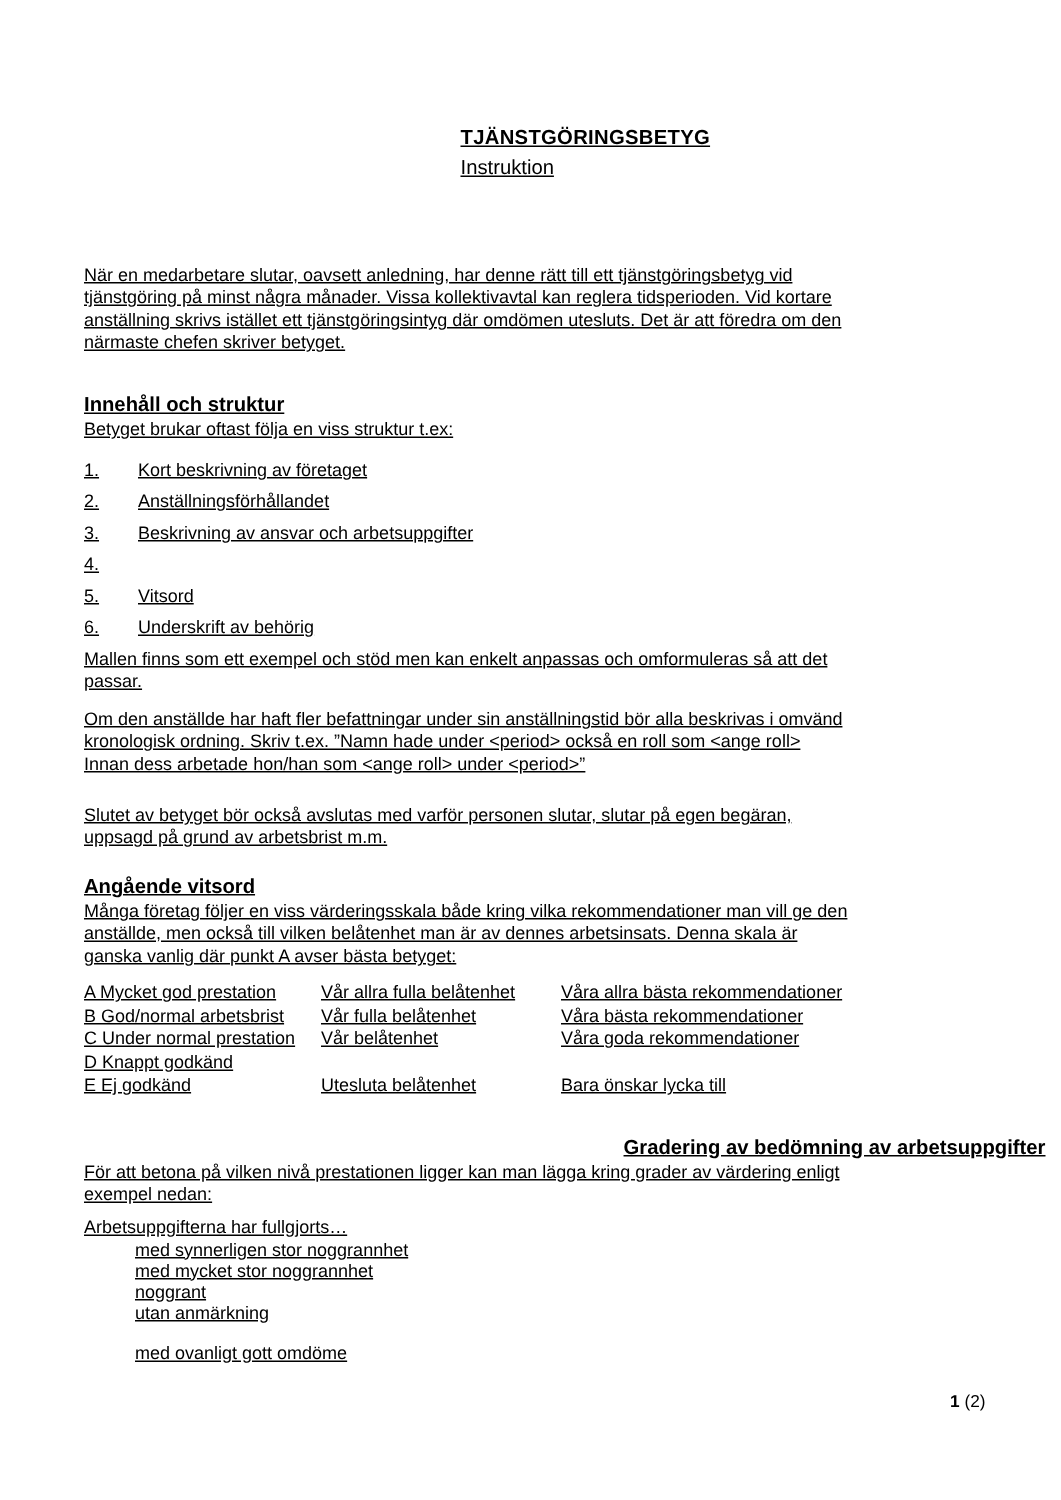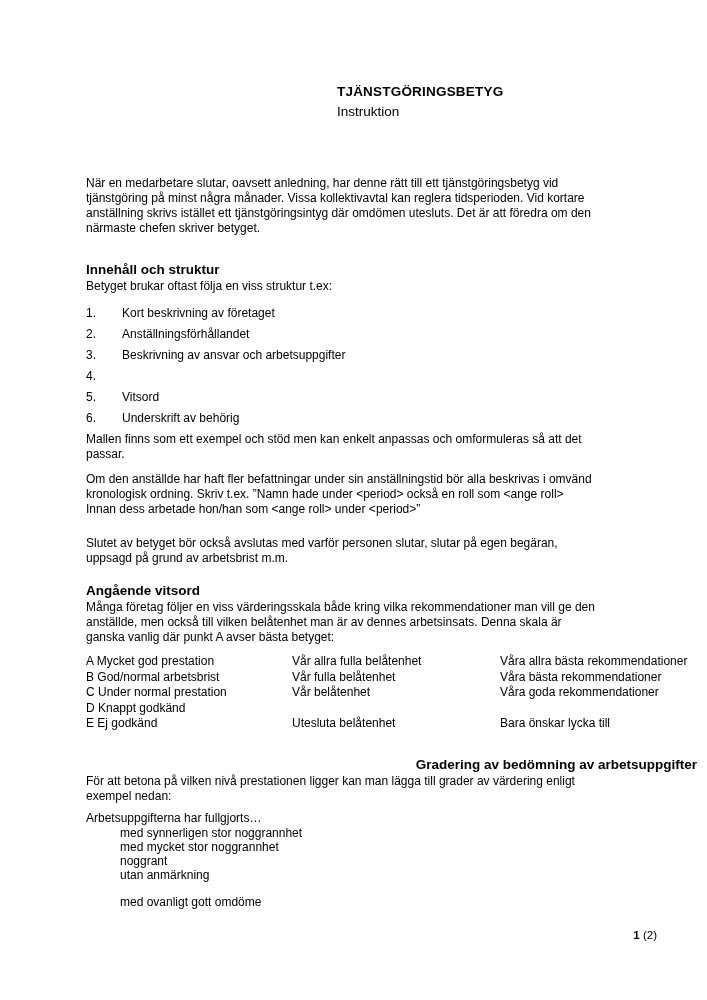--- a/index.html
+++ b/index.html
@@ -12,22 +12,23 @@
     height: 1000px;
     position: relative;
     overflow: hidden;
     font-family: "Liberation Sans", "DejaVu Sans", sans-serif;
     color: #000000;
     -webkit-font-smoothing: antialiased;
   }
   .page {
     position: absolute;
     inset: 0;
-    padding: 0 10px 0 86px;
+    padding: 0 10px 0 56px;
     box-sizing: border-box;
+    text-decoration: underline;
   }
   .title-block {
     margin: 82px 0 0 251px;
   }
   .doc-title {
     font-size: 13.5px;
     font-weight: bold;
     line-height: 20px;
     letter-spacing: 0.2px;
   }
@@ -64,21 +65,20 @@
   }
   .p-mallen  { margin-top: 6px; }
   .p-omden   { margin-top: 10px; }
   .p-slutet  { margin-top: 19px; }
   .grade-table { margin-top: 9px; }
   .grade-row {
     display: grid;
     grid-template-columns: 158px 160px 1fr;
     font-size: 12px;
     line-height: 15.5px;
-    gap: 48px;
   }
   .task-block { margin-top: 7px; }
   .task-intro {
     font-size: 12px;
     line-height: 15px;
   }
   .task-line {
     font-size: 12px;
     line-height: 14px;
     padding-left: 34px;
@@ -176,21 +176,21 @@
       <span></span>
     </div>
     <div class="grade-row">
       <span>E Ej godkänd</span>
       <span>Utesluta belåtenhet</span>
       <span>Bara önskar lycka till</span>
     </div>
   </div>
 
   <h2 class="section-heading h-gradering">Gradering av bedömning av arbetsuppgifter</h2>
-  <p class="para">För att betona på vilken nivå prestationen ligger kan man lägga till grader av värdering enligt
+  <p class="para">För att betona på vilken nivå prestationen ligger kan man lägga kring grader av värdering enligt
 exempel nedan:</p>
 
   <div class="task-block">
     <div class="task-intro">Arbetsuppgifterna har fullgjorts…</div>
     <div class="task-line">med synnerligen stor noggrannhet</div>
     <div class="task-line">med mycket stor noggrannhet</div>
     <div class="task-line">noggrant</div>
     <div class="task-line">utan anmärkning</div>
     <div class="task-extra">med ovanligt gott omdöme</div>
   </div>

